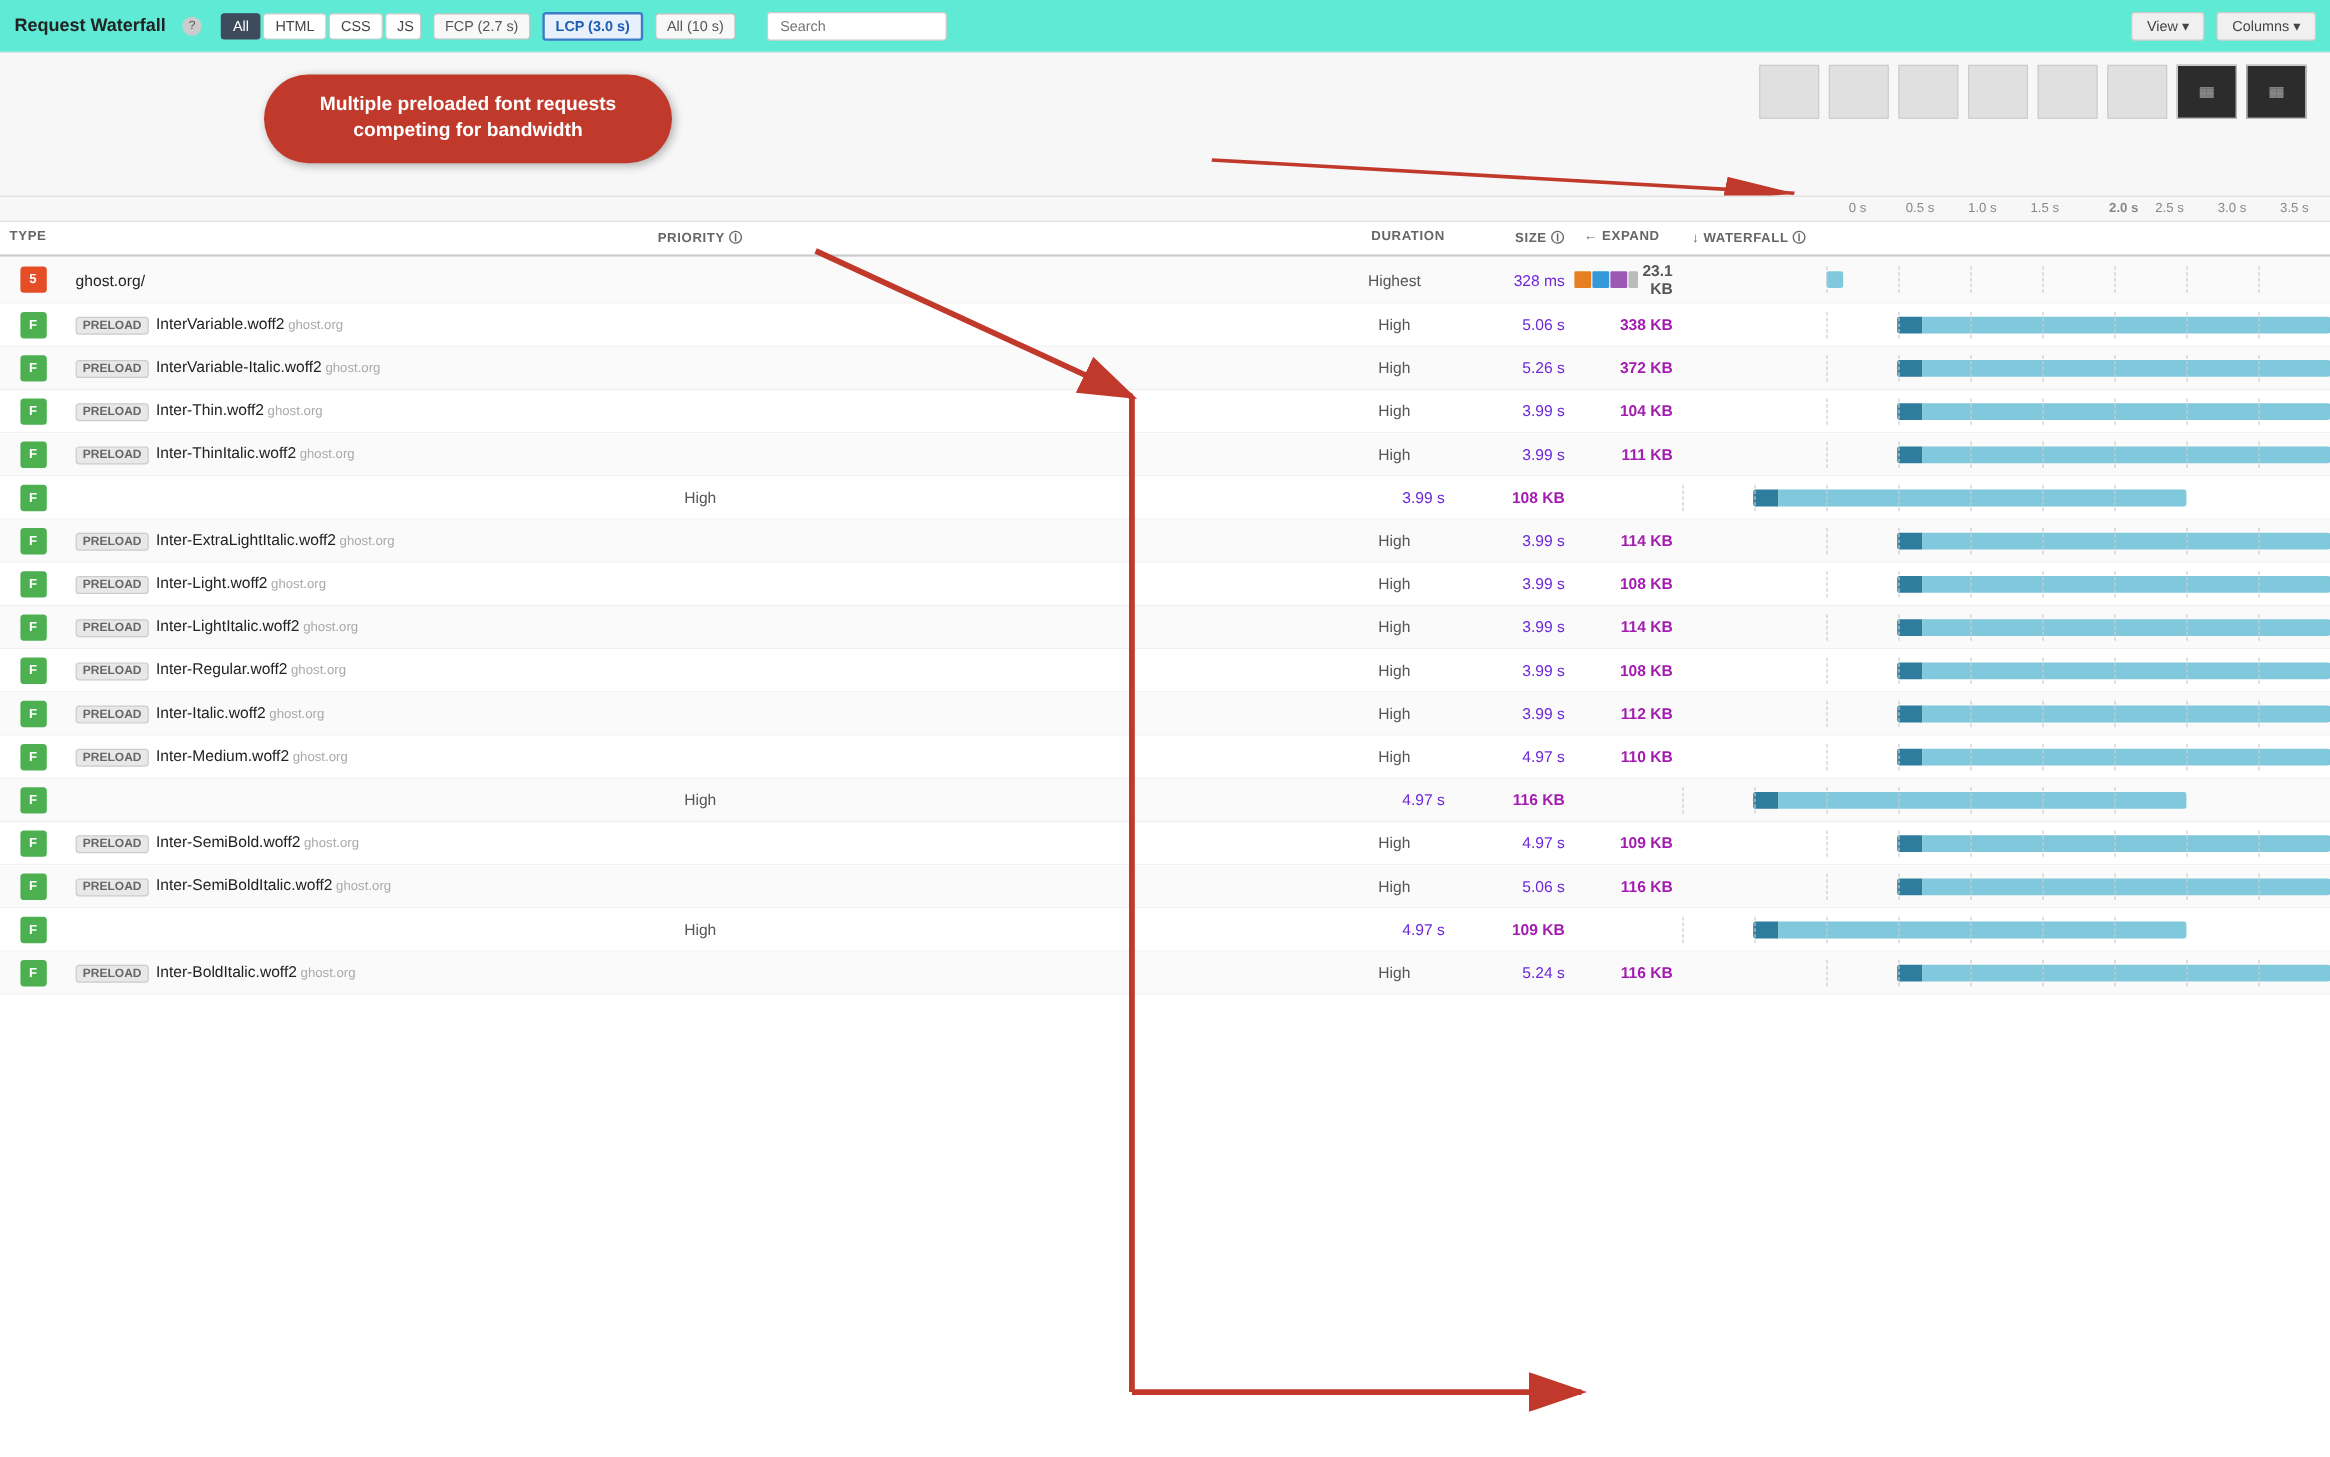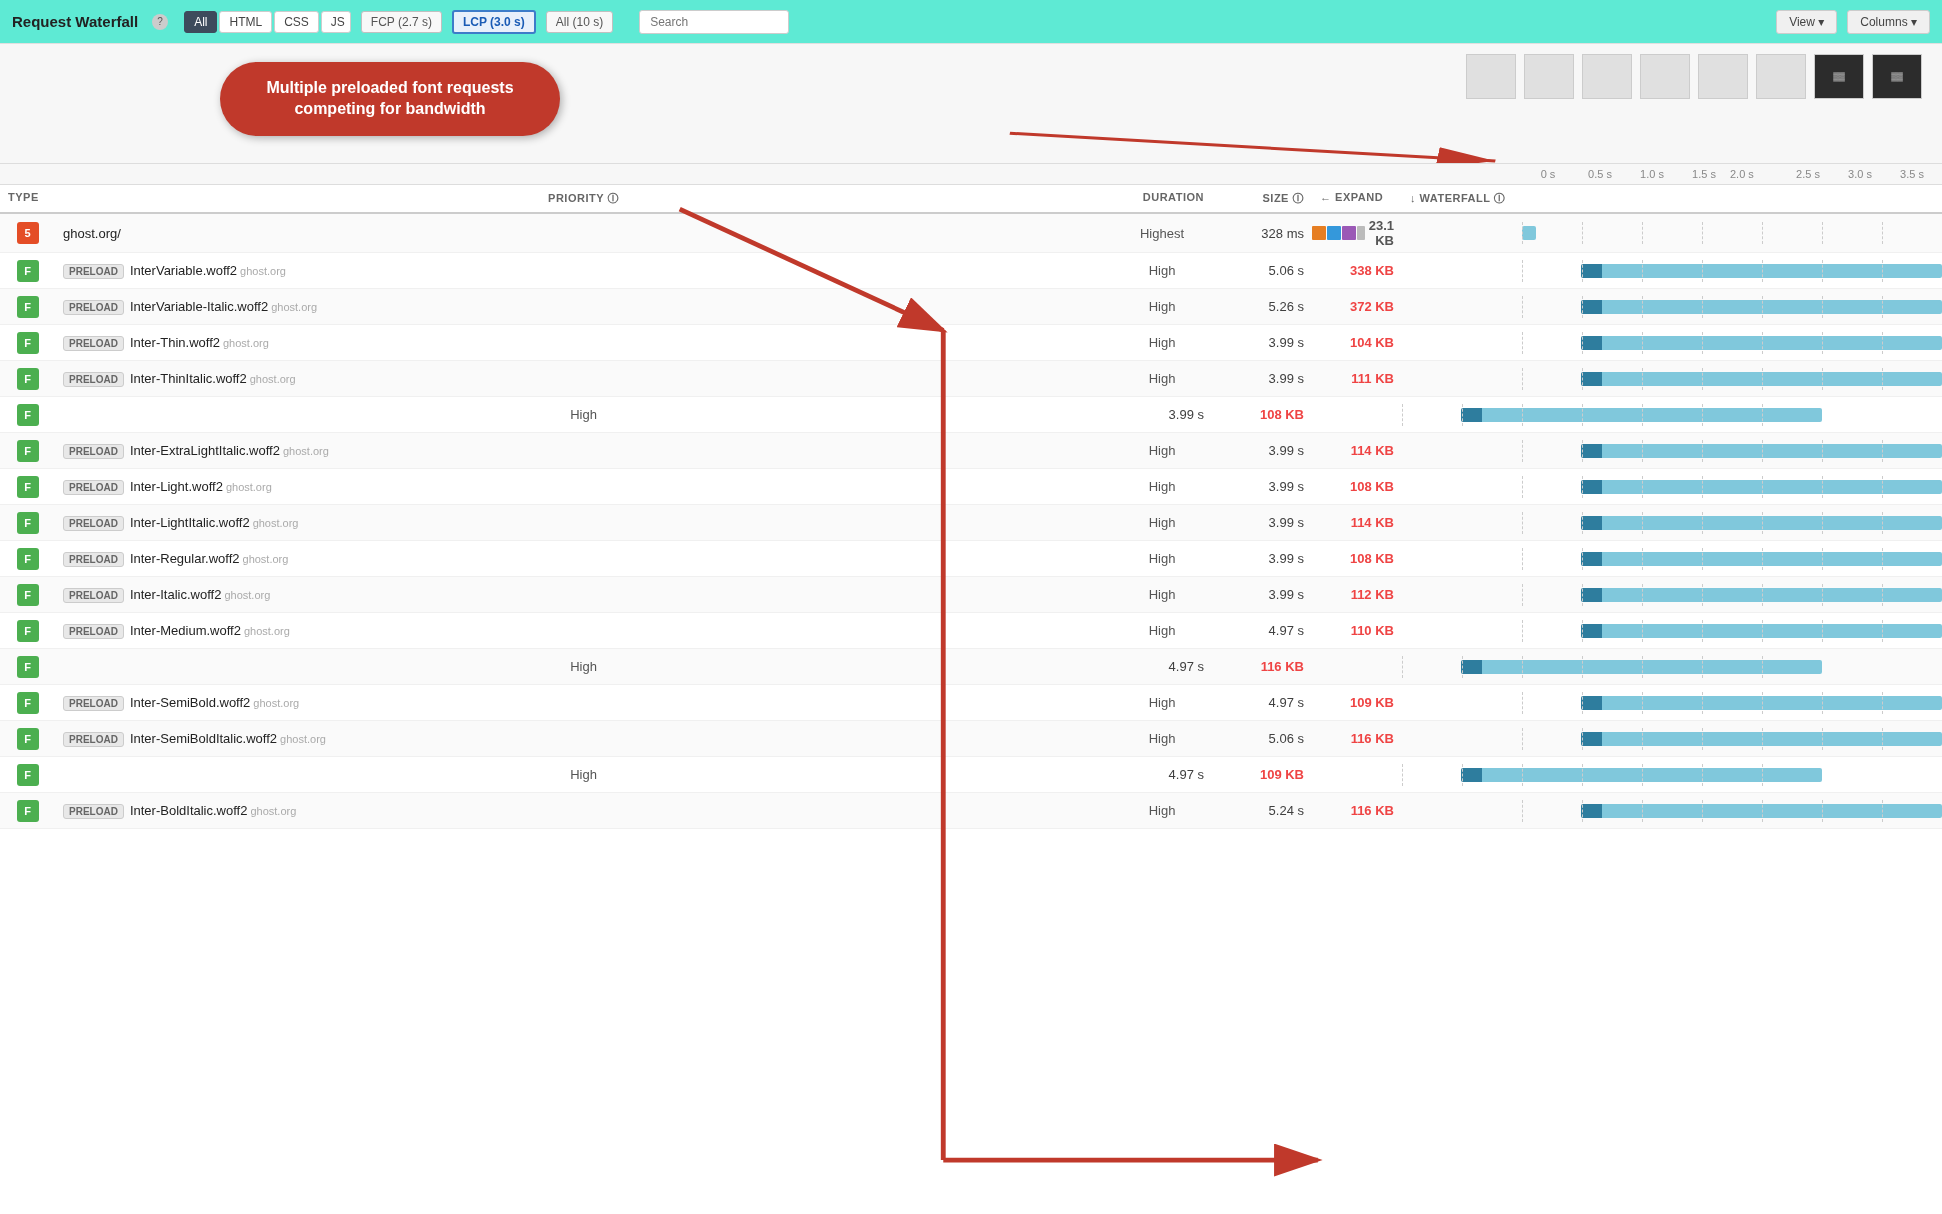--- a/index.html
+++ b/index.html
@@ -109,23 +109,23 @@
     }
     .url-cell { padding: 4px 8px; font-size: 13px; }
     .url-main { color: #222; }
     .url-domain { color: #aaa; font-size: 11px; margin-left: 3px; }
     .preload-tag {
       display: inline-block; background: #e8e8e8; border: 1px solid #ccc;
       border-radius: 3px; font-size: 10px; color: #666; padding: 1px 5px;
       margin-right: 6px; text-transform: uppercase; font-weight: 600;
     }
     .priority-cell { padding: 4px 8px; text-align: center; color: #555; }
-    .duration-cell { padding: 4px 8px; text-align: right; color: #404040; }
+    .duration-cell { padding: 4px 8px; text-align: right; color: #6d28d9; }
     .size-cell { padding: 4px 8px; text-align: right; font-weight: 600; }
-    .size-orange { color: #ef4444; }
+    .size-orange { color: #a21caf; }
     .expand-cell { padding: 4px 8px; display: flex; align-items: center; gap: 4px; }
 
     
     .mini-bar { display: flex; gap: 1px; align-items: center; height: 16px; }
 
     
     .waterfall-cell { padding: 2px 0; position: relative; }
   </style>
 </head>
 <body>
@@ -177,21 +177,21 @@
     <line x1="520" y1="90" x2="770" y2="118" stroke="#c0392b" stroke-width="3" marker-end="url(#arrowhead)"></line>
   </svg>
 </div>
 
 <div style="display:flex; justify-content:flex-end; padding: 4px 0; background:#f7f7f7; border-bottom:1px solid #ddd; font-size:11px; color:#888;">
   <div style="display:flex; width:420px; margin-right:0px;">
     <div style="width:52px; text-align:center;">0 s</div>
     <div style="width:52px; text-align:center;">0.5 s</div>
     <div style="width:52px; text-align:center;">1.0 s</div>
     <div style="width:52px; text-align:center;">1.5 s</div>
-    <div style="width:52px; text-align:left;">2.0 s</div>
+    <div style="width:52px; text-align:right;font-weight:bold;">2.0 s</div>
     <div style="width:52px; text-align:center;">2.5 s</div>
     <div style="width:52px; text-align:center;">3.0 s</div>
     <div style="width:52px; text-align:center;">3.5 s</div>
   </div>
 </div>
 
 <div class="col-headers">
   <div class="col-h">TYPE</div>
   <div class="col-h" style="text-align:center;">PRIORITY ⓘ</div>
   <div class="col-h right">DURATION</div>

